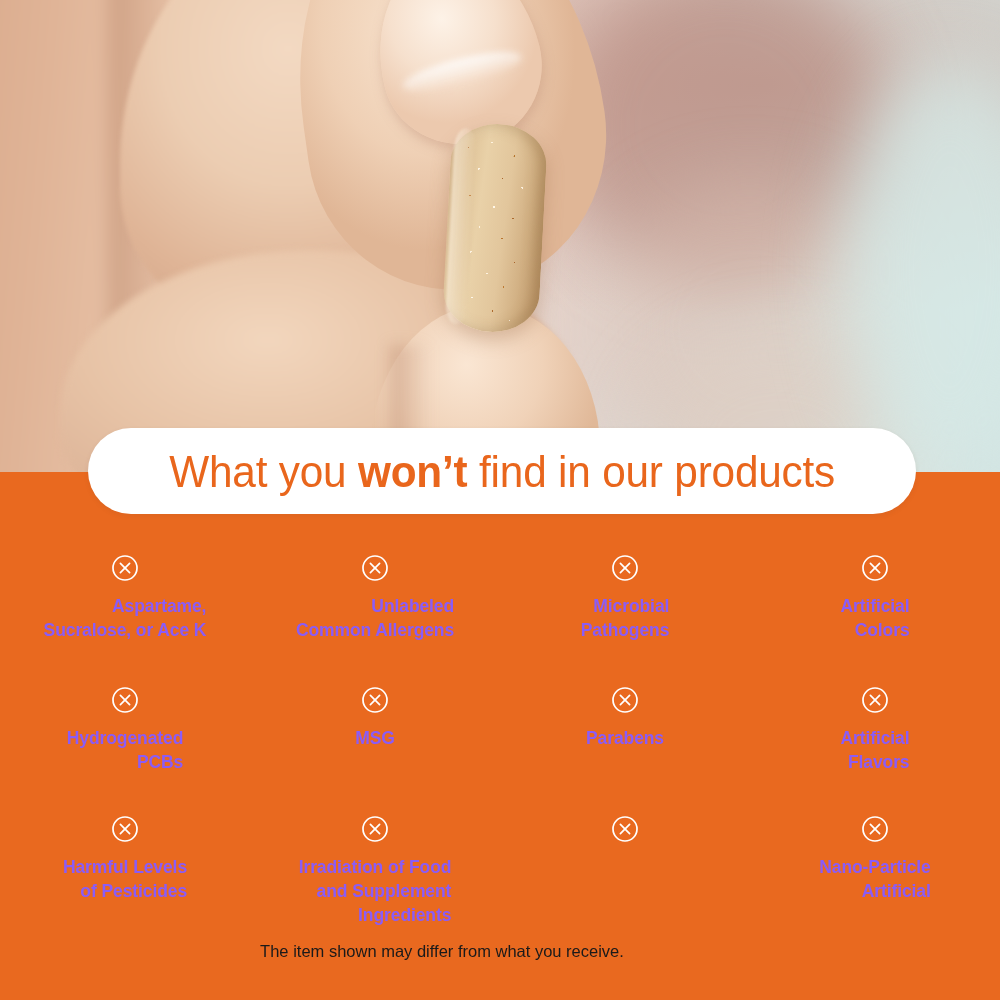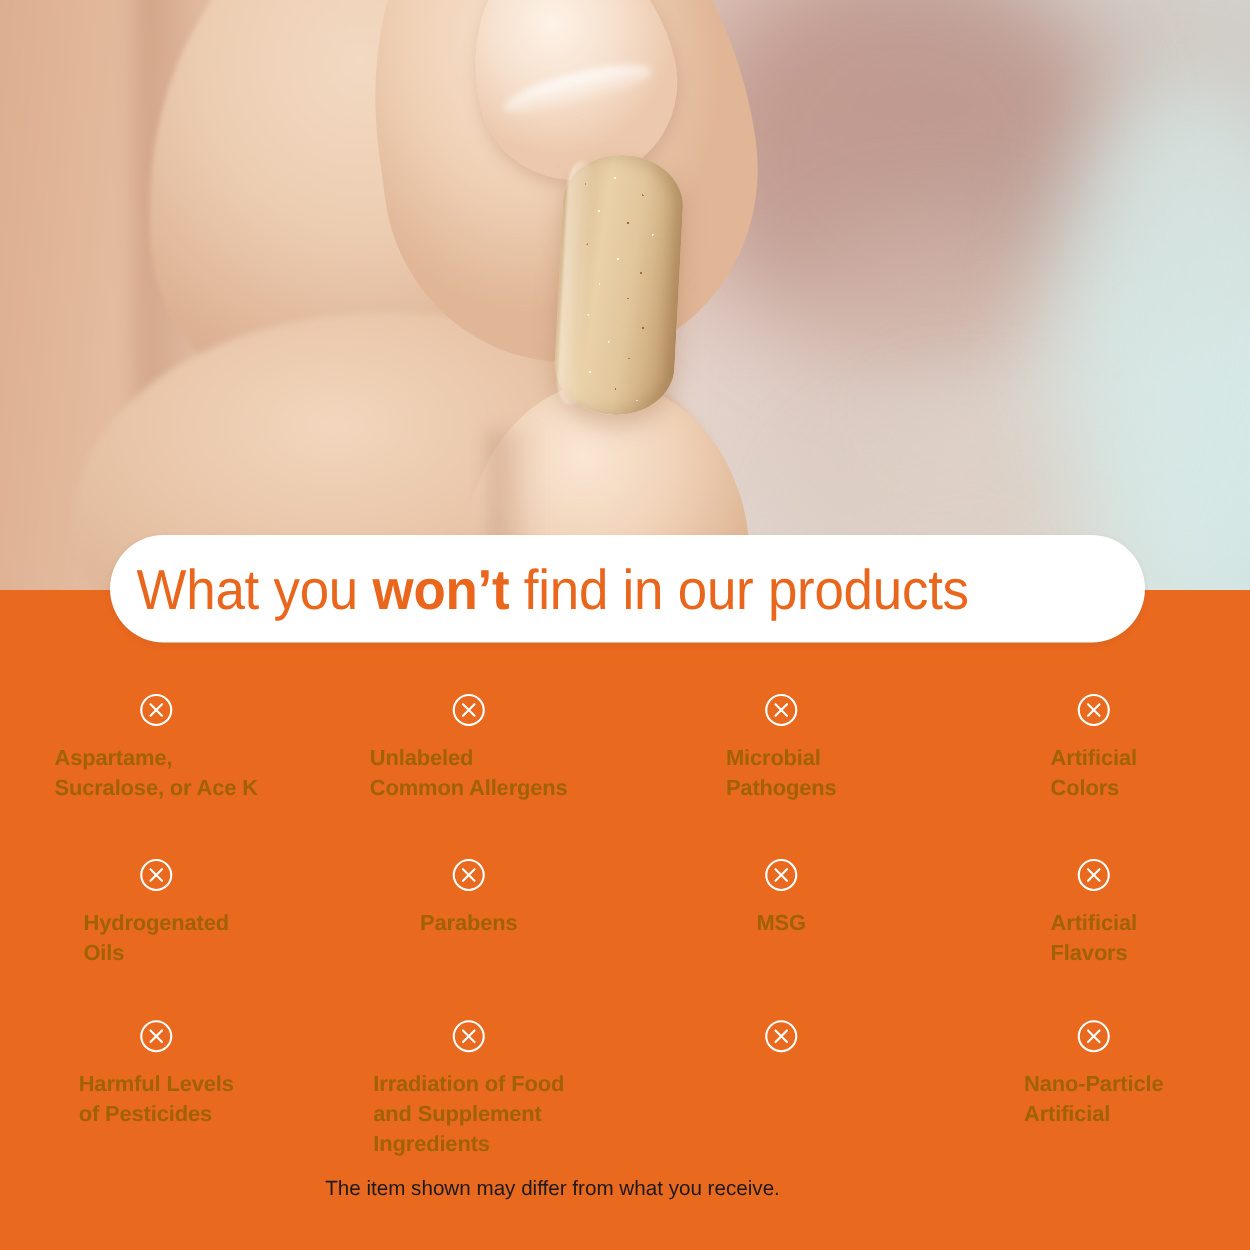--- a/index.html
+++ b/index.html
@@ -206,20 +206,21 @@
   .headline-pill {
     position: absolute;
     left: 88px;
     top: 428px;
     width: 828px;
     height: 86px;
     background: #ffffff;
     border-radius: 43px;
     display: flex;
     align-items: center;
+    justify-content: center;
     box-shadow: 0 2px 5px rgba(120,70,40,0.10);
   }
   .headline {
     font-family: "Liberation Sans Narrow", "Liberation Sans", sans-serif;
     font-size: 45px;
     line-height: 1;
     color: #e9661c;
     white-space: nowrap;
     letter-spacing: -0.2px;
     transform: scaleX(0.94);
@@ -252,26 +253,26 @@
   .cell-r3 { height: 120px; }
 
   .x-icon {
     width: 28px;
     height: 28px;
     display: block;
     flex: none;
   }
   .cell-label {
     margin-top: 12px;
-    color: #a16207;
+    color: #8b5cf6;
     font-family: "Liberation Sans", sans-serif;
     font-weight: 700;
     font-size: 17.5px;
     line-height: 24px;
-    text-align: left;
+    text-align: right;
     letter-spacing: -0.1px;
     white-space: pre-line;
   }
 
   
   .footer-note {
     position: absolute;
     left: 0;
     top: 940px;
     width: 884px;
@@ -362,43 +363,43 @@
 
     <div class="cell cell-r2">
       <span class="x-icon">
         <svg viewBox="0 0 28 28" width="28" height="28" aria-hidden="true">
           <circle cx="14" cy="14" r="12" fill="none" stroke="#ffffff" stroke-width="1.7"></circle>
           <line x1="9.4" y1="9.4" x2="18.6" y2="18.6" stroke="#ffffff" stroke-width="1.7" stroke-linecap="round"></line>
           <line x1="18.6" y1="9.4" x2="9.4" y2="18.6" stroke="#ffffff" stroke-width="1.7" stroke-linecap="round"></line>
         </svg>
       </span>
       <span class="cell-label">Hydrogenated
-Oils</span>
+PCBs</span>
     </div>
 
     <div class="cell cell-r2">
       <span class="x-icon">
         <svg viewBox="0 0 28 28" width="28" height="28" aria-hidden="true">
           <circle cx="14" cy="14" r="12" fill="none" stroke="#ffffff" stroke-width="1.7"></circle>
           <line x1="9.4" y1="9.4" x2="18.6" y2="18.6" stroke="#ffffff" stroke-width="1.7" stroke-linecap="round"></line>
           <line x1="18.6" y1="9.4" x2="9.4" y2="18.6" stroke="#ffffff" stroke-width="1.7" stroke-linecap="round"></line>
         </svg>
       </span>
+      <span class="cell-label">MSG</span>
+    </div>
+
+    <div class="cell cell-r2">
+      <span class="x-icon">
+        <svg viewBox="0 0 28 28" width="28" height="28" aria-hidden="true">
+          <circle cx="14" cy="14" r="12" fill="none" stroke="#ffffff" stroke-width="1.7"></circle>
+          <line x1="9.4" y1="9.4" x2="18.6" y2="18.6" stroke="#ffffff" stroke-width="1.7" stroke-linecap="round"></line>
+          <line x1="18.6" y1="9.4" x2="9.4" y2="18.6" stroke="#ffffff" stroke-width="1.7" stroke-linecap="round"></line>
+        </svg>
+      </span>
       <span class="cell-label">Parabens</span>
-    </div>
-
-    <div class="cell cell-r2">
-      <span class="x-icon">
-        <svg viewBox="0 0 28 28" width="28" height="28" aria-hidden="true">
-          <circle cx="14" cy="14" r="12" fill="none" stroke="#ffffff" stroke-width="1.7"></circle>
-          <line x1="9.4" y1="9.4" x2="18.6" y2="18.6" stroke="#ffffff" stroke-width="1.7" stroke-linecap="round"></line>
-          <line x1="18.6" y1="9.4" x2="9.4" y2="18.6" stroke="#ffffff" stroke-width="1.7" stroke-linecap="round"></line>
-        </svg>
-      </span>
-      <span class="cell-label">MSG</span>
     </div>
 
     <div class="cell cell-r2">
       <span class="x-icon">
         <svg viewBox="0 0 28 28" width="28" height="28" aria-hidden="true">
           <circle cx="14" cy="14" r="12" fill="none" stroke="#ffffff" stroke-width="1.7"></circle>
           <line x1="9.4" y1="9.4" x2="18.6" y2="18.6" stroke="#ffffff" stroke-width="1.7" stroke-linecap="round"></line>
           <line x1="18.6" y1="9.4" x2="9.4" y2="18.6" stroke="#ffffff" stroke-width="1.7" stroke-linecap="round"></line>
         </svg>
       </span>

